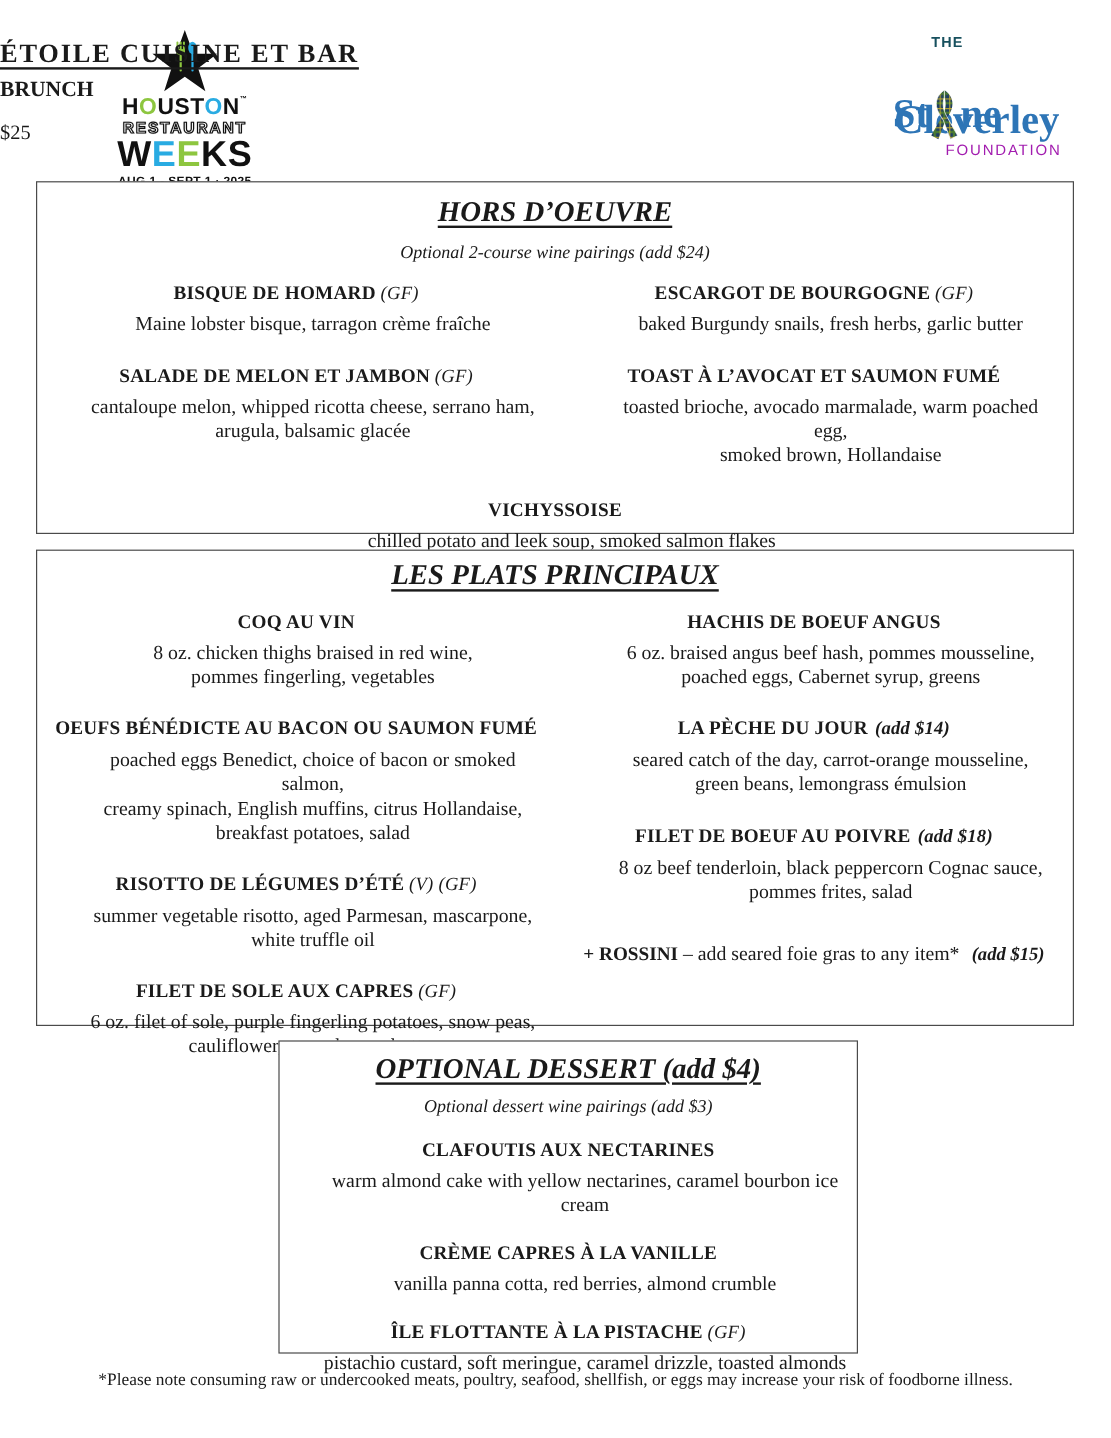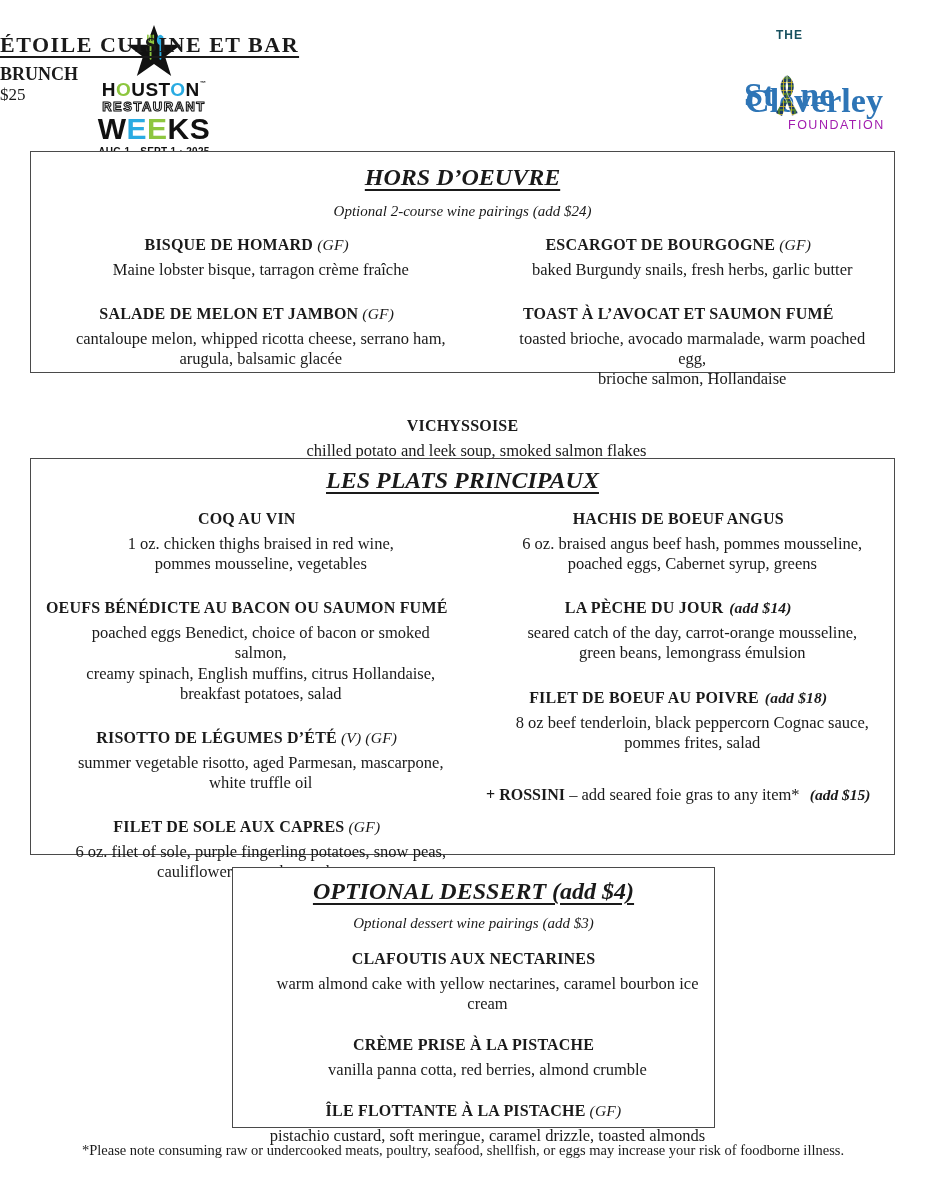--- a/index.html
+++ b/index.html
@@ -10,21 +10,21 @@
   }
 
   
   .head-center { position:absolute; left:0; right:0; top:32px; text-align:left; }
   .rest-title {
     font-size:22px; font-weight:600; letter-spacing:1.5px;
     text-decoration:underline; text-underline-offset:4px; text-decoration-thickness:1.5px;
   }
   .rest-sub  { font-size:19px; margin-top:14px; }
   .rest-meal { font-size:18px; font-weight:bold; margin-top:6px; }
-  .rest-price{ font-size:17px; }
+  .rest-price{ font-size:17px; margin-top:16px; }
 
   
   .hrw { position:absolute; left:88px; top:24px; width:132px; text-align:center;
          font-family:"Liberation Sans", sans-serif; line-height:1; }
   .hrw-star { margin:0 auto; width:58px; height:54px; }
   .hrw-houston { font-size:19px; font-weight:bold; letter-spacing:0.5px; margin-top:2px; color:#111; }
   .hrw-houston .g { color:#8dc63f; } .hrw-houston .b { color:#29abe2; }
   .hrw-houston sup { font-size:6px; vertical-align:top; }
   .hrw-restaurant { font-size:13px; font-weight:bold; letter-spacing:1.5px; margin-top:1px;
     color:#fff; -webkit-text-stroke:1px #111; text-shadow:0 0 1px #111; }
@@ -44,21 +44,21 @@
             font-size:12px; letter-spacing:1px; color:#17505e; font-weight:bold; }
   .cs-cleverley { position:absolute; left:10px; top:16px; width:180px; text-align:center;
             font-size:34px; font-weight:bold; color:#2e75b6;margin-top:44px; }
   .cs-stone { position:absolute; left:30px; top:52px; font-size:34px; font-weight:bold; color:#2e75b6; }
   .cs-stone svg { vertical-align:-14px; margin:0 1px; }
   .cs-foundation { position:absolute; left:74px; top:96px; font-family:"Liberation Sans", sans-serif;
             font-size:12.5px; letter-spacing:1.5px; color:#a21caf; }
 
   
   .mbox { position:absolute; border:1px solid #4a4a4a; background:#fff; text-align:center; }
-  .box-hors   { left:30px;  top:151px; width:865px; height:222px; padding-top:12px; }
+  .box-hors   { left:30px;  top:151px; width:865px; height:294px; padding-top:12px; }
   .box-plats  { left:30px;  top:458px; width:865px; height:397px; padding-top:8px; }
   .box-dessert{ left:232px; top:867px; width:483px; height:261px; padding-top:10px; }
 
   .sec-title { font-size:24px; font-weight:bold; font-style:italic;
     text-decoration:underline; text-underline-offset:4px; text-decoration-thickness:2px; }
   .sec-note { font-size:15px; font-style:italic; margin-top:12px; }
 
   .two-col { display:grid; grid-template-columns:1fr 1fr; margin-top:16px; }
   .col { padding:0 14px; }
 
@@ -161,42 +161,42 @@
       <div class="item">
         <div class="item-name"><span>ESCARGOT DE BOURGOGNE</span><span class="tag-gf">(GF)</span></div>
         <div class="item-desc">
             <div>baked Burgundy snails, fresh herbs, garlic butter</div>
           </div>
       </div>
       <div class="item">
         <div class="item-name"><span>TOAST À L’AVOCAT ET SAUMON FUMÉ</span></div>
         <div class="item-desc">
             <div>toasted brioche, avocado marmalade, warm poached egg,</div>
-            <div>brioche salmon, Hollandaise</div>
+            <div>smoked brown, Hollandaise</div>
           </div>
       </div>
     </div>
   </div>
   <div class="item vichy">
     <div class="item-name"><span>VICHYSSOISE</span></div>
     <div class="item-desc">
         <div>chilled potato and leek soup, smoked salmon flakes</div>
       </div>
   </div>
 </div>
 
 <div class="mbox box-plats">
   <div class="sec-title">LES PLATS PRINCIPAUX</div>
   <div class="two-col">
     <div class="col">
       <div class="item">
         <div class="item-name"><span>COQ AU VIN</span></div>
         <div class="item-desc">
-            <div>1 oz. chicken thighs braised in red wine,</div>
-            <div>pommes mousseline, vegetables</div>
+            <div>8 oz. chicken thighs braised in red wine,</div>
+            <div>pommes fingerling, vegetables</div>
           </div>
       </div>
       <div class="item">
         <div class="item-name"><span>OEUFS BÉNÉDICTE AU BACON OU SAUMON FUMÉ</span></div>
         <div class="item-desc">
             <div>poached eggs Benedict, choice of bacon or smoked salmon,</div>
             <div>creamy spinach, English muffins, citrus Hollandaise,</div>
             <div>breakfast potatoes, salad</div>
           </div>
       </div>
@@ -246,21 +246,21 @@
   <div class="sec-title">OPTIONAL DESSERT (add $4)</div>
   <div class="sec-note">Optional dessert wine pairings (add $3)</div>
   <div class="dessert-items">
     <div class="item">
       <div class="item-name"><span>CLAFOUTIS AUX NECTARINES</span></div>
       <div class="item-desc">
           <div>warm almond cake with yellow nectarines, caramel bourbon ice cream</div>
         </div>
     </div>
     <div class="item">
-      <div class="item-name"><span>CRÈME PRISE À LA PISTACHE</span></div>
+      <div class="item-name"><span>CRÈME CAPRES À LA VANILLE</span></div>
       <div class="item-desc">
           <div>vanilla panna cotta, red berries, almond crumble</div>
         </div>
     </div>
     <div class="item">
       <div class="item-name"><span>ÎLE FLOTTANTE À LA PISTACHE</span><span class="tag-gf">(GF)</span></div>
       <div class="item-desc">
           <div>pistachio custard, soft meringue, caramel drizzle, toasted almonds</div>
         </div>
     </div>

